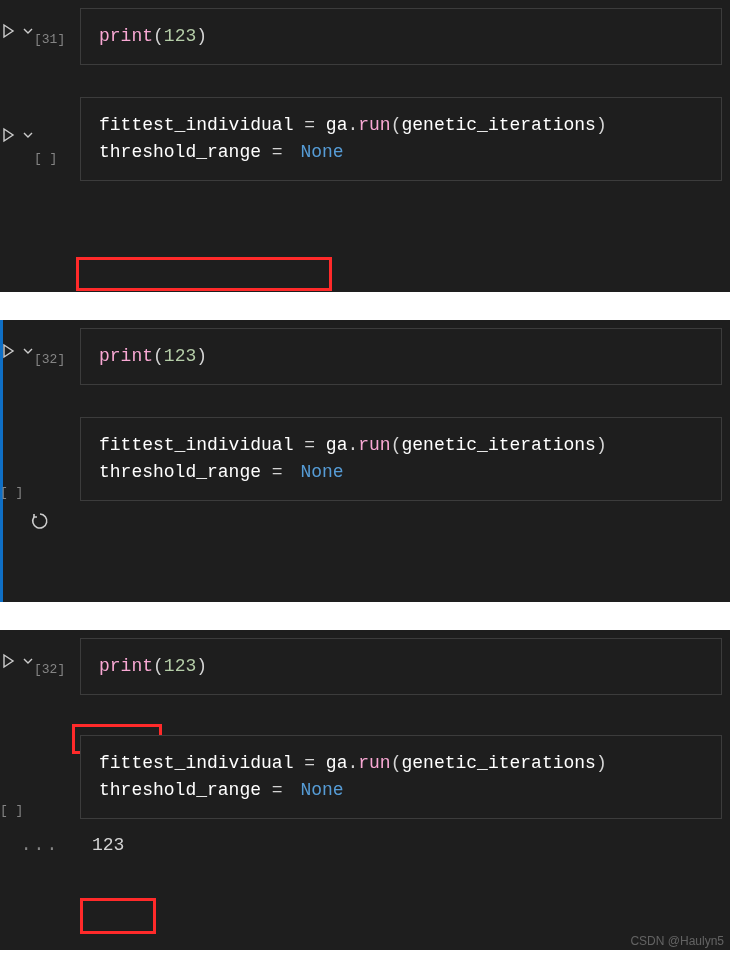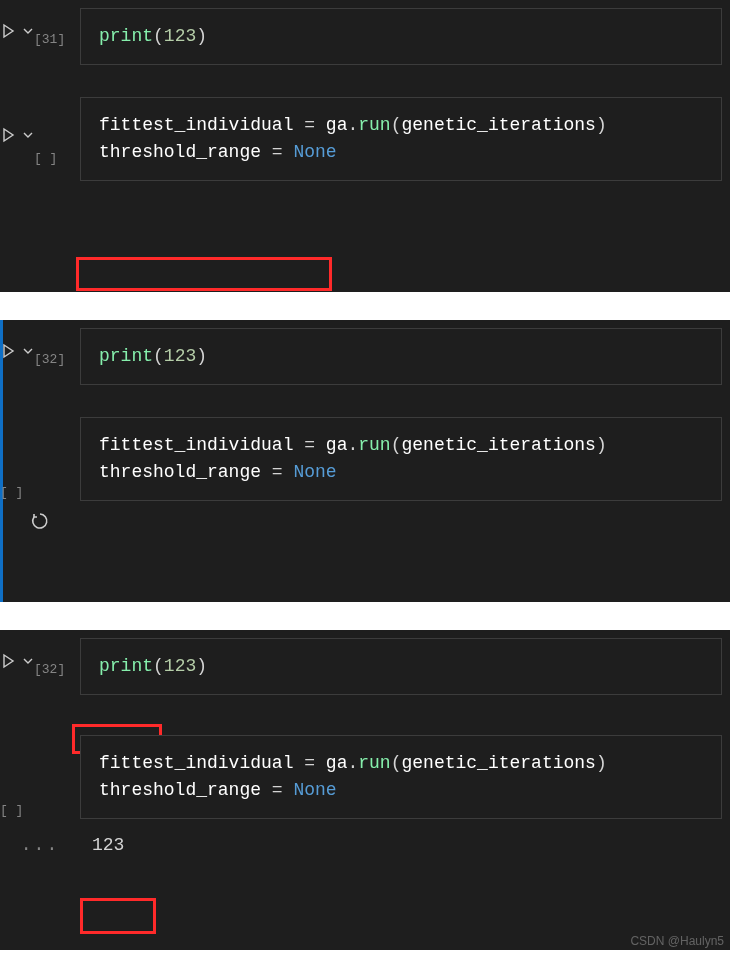--- a/index.html
+++ b/index.html
@@ -55,25 +55,25 @@
     padding: 14px 18px;
     margin-right: 8px;
     margin-top: 8px;
   }
   .code-line {
     font-family: Consolas, 'Courier New', monospace;
     font-size: 18px;
     line-height: 1.5;
     white-space: pre;
   }
-  .tok-fn { color: #86efac; }
+  .tok-fn { color: #f9a8d4; }
   .tok-num { color: #b5cea8; }
   .tok-var { color: #ffffff; }
   .tok-op { color: #d4d4d4; }
-  .tok-const { color: #569cd6; }
+  .tok-const { color: #569cd6; margin-left: 7px; }
   .tok-punct { color: #d4d4d4; }
   .status-row-alt {
     display: flex;
     align-items: center;
     height: 34px;
     gap: 12px;
     padding-left: 100px;
   }
   .check-icon, .spinner-icon { width: 18px; height: 18px; flex-shrink: 0; }
   .status-text {

